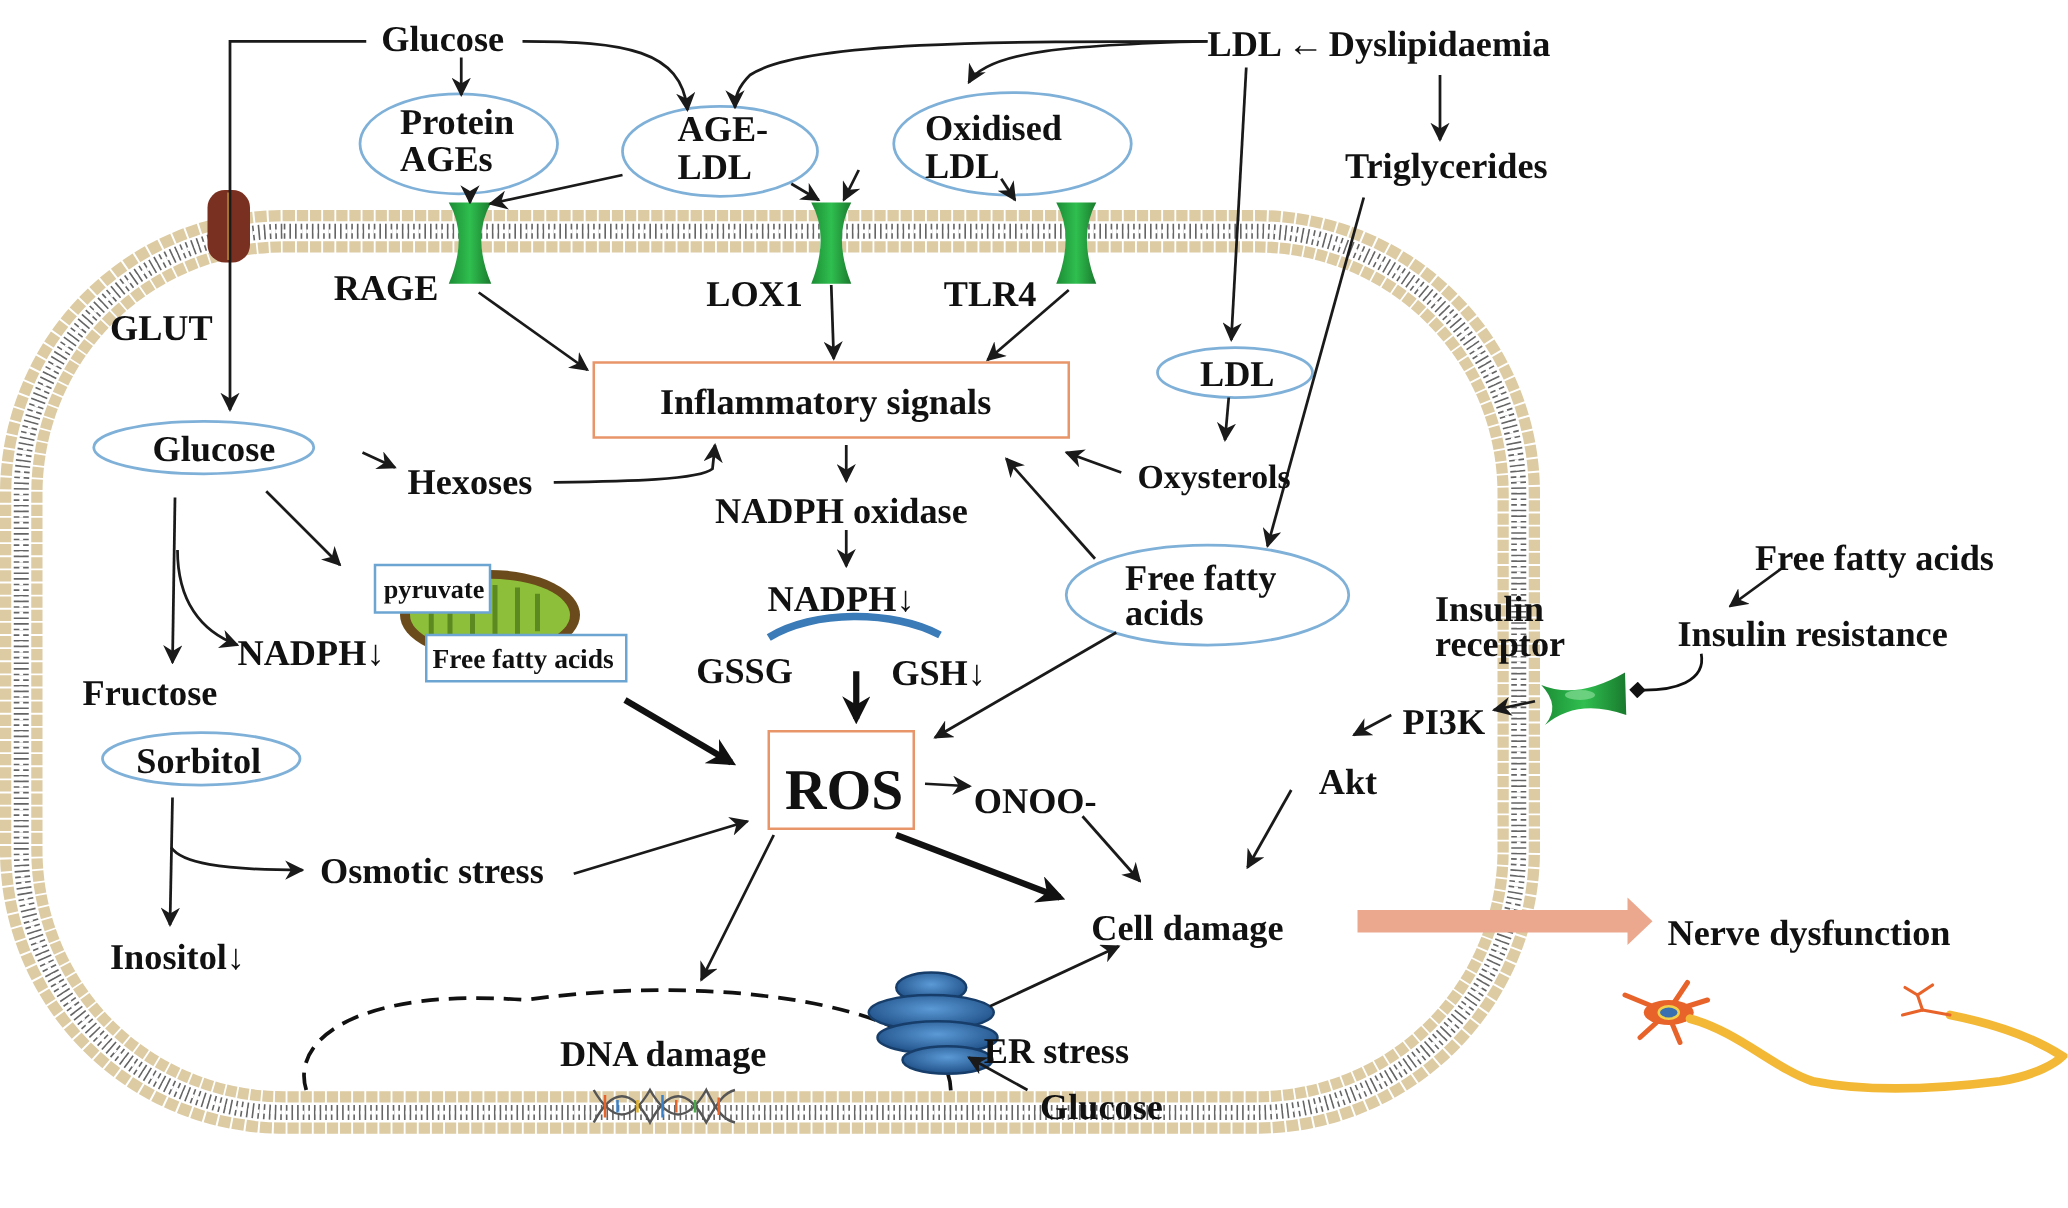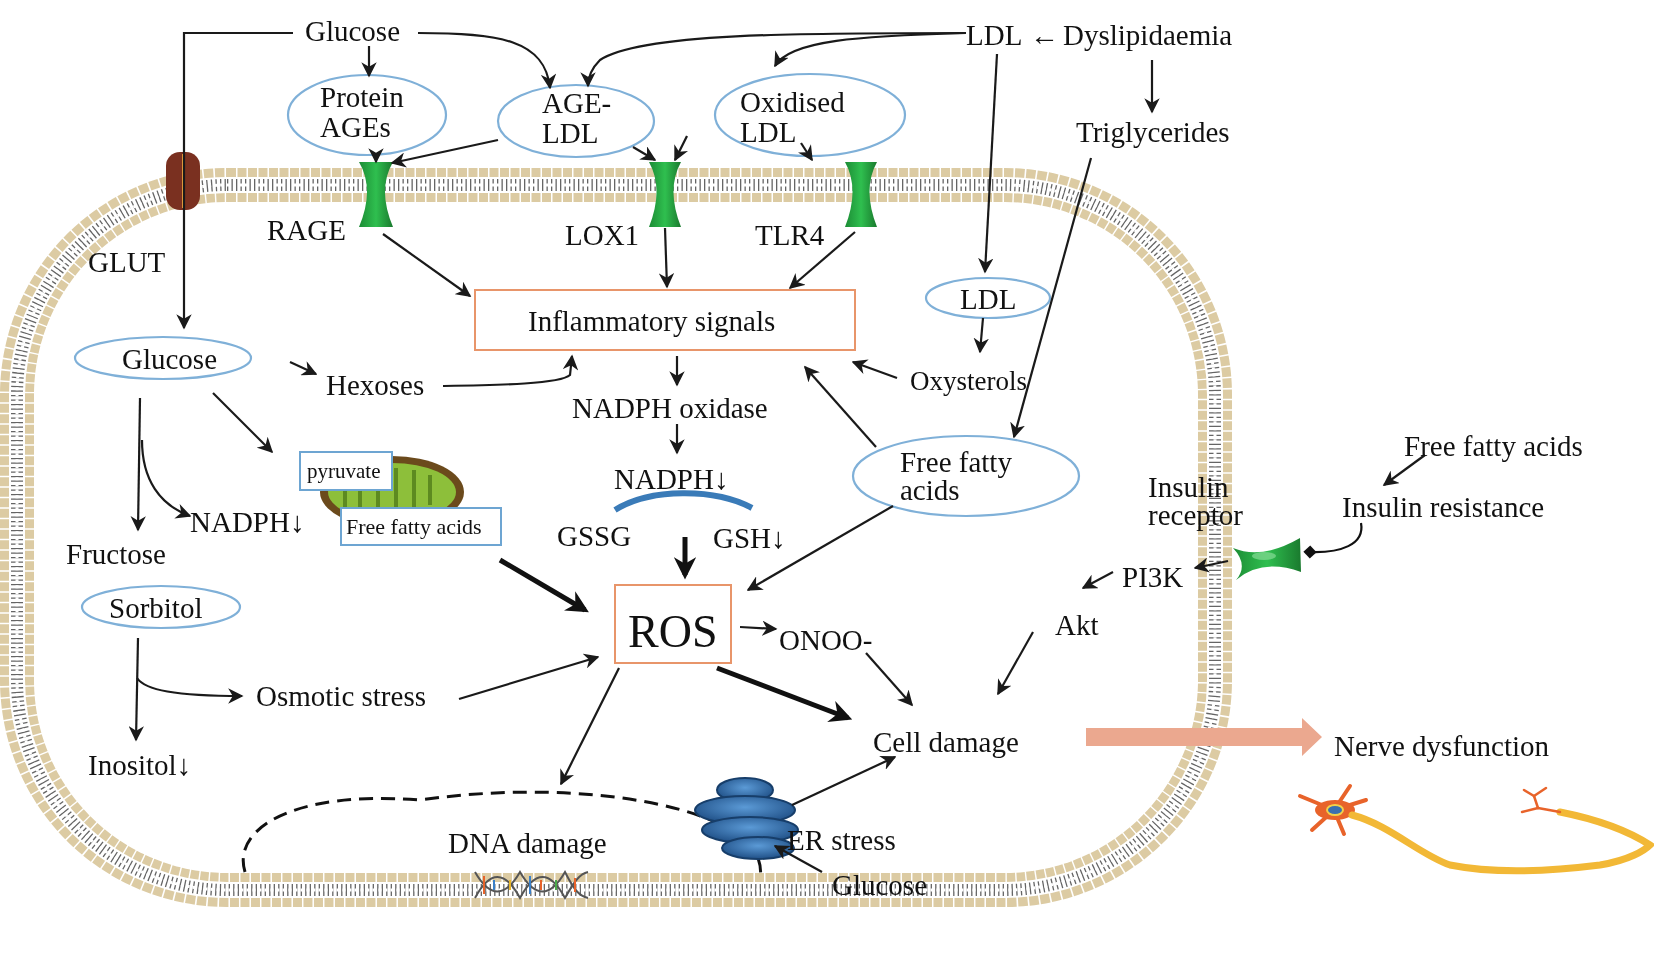--- a/index.html
+++ b/index.html
@@ -1,17 +1,17 @@
 <!DOCTYPE html>
 <html><head>
 <meta charset="utf-8">
 <style>
   html, body { margin: 0; padding: 0; background: #ffffff; }
   body { width: 1654px; height: 966px; overflow: hidden; position: relative; font-family: "Liberation Serif", "DejaVu Serif", serif; color: #111; }
-  #stage { position: absolute; left: 0; top: 0; width: 1654px; height: 835px; }
+  #stage { position: absolute; left: 0; top: 0; width: 1654px; height: 835px; font-weight: bold; }
   svg text { font-family: "Liberation Serif", "DejaVu Serif", serif; fill: #111; }
   .t28 { font-size: 29px; }
   .t26 { font-size: 27px; }
   .t22 { font-size: 22px; }
   .t20 { font-size: 21px; }
   .t40 { font-size: 46px; }
   .arrow { stroke: #1a1a1a; stroke-width: 2.2; fill: none; }
   .arrow-bold { stroke: #111; stroke-width: 5; fill: none; }
   .oval { fill: #fff; stroke: #7fb0d8; stroke-width: 2.2; }
   .box-orange { fill: #fff; stroke: #e8956a; stroke-width: 2; }

